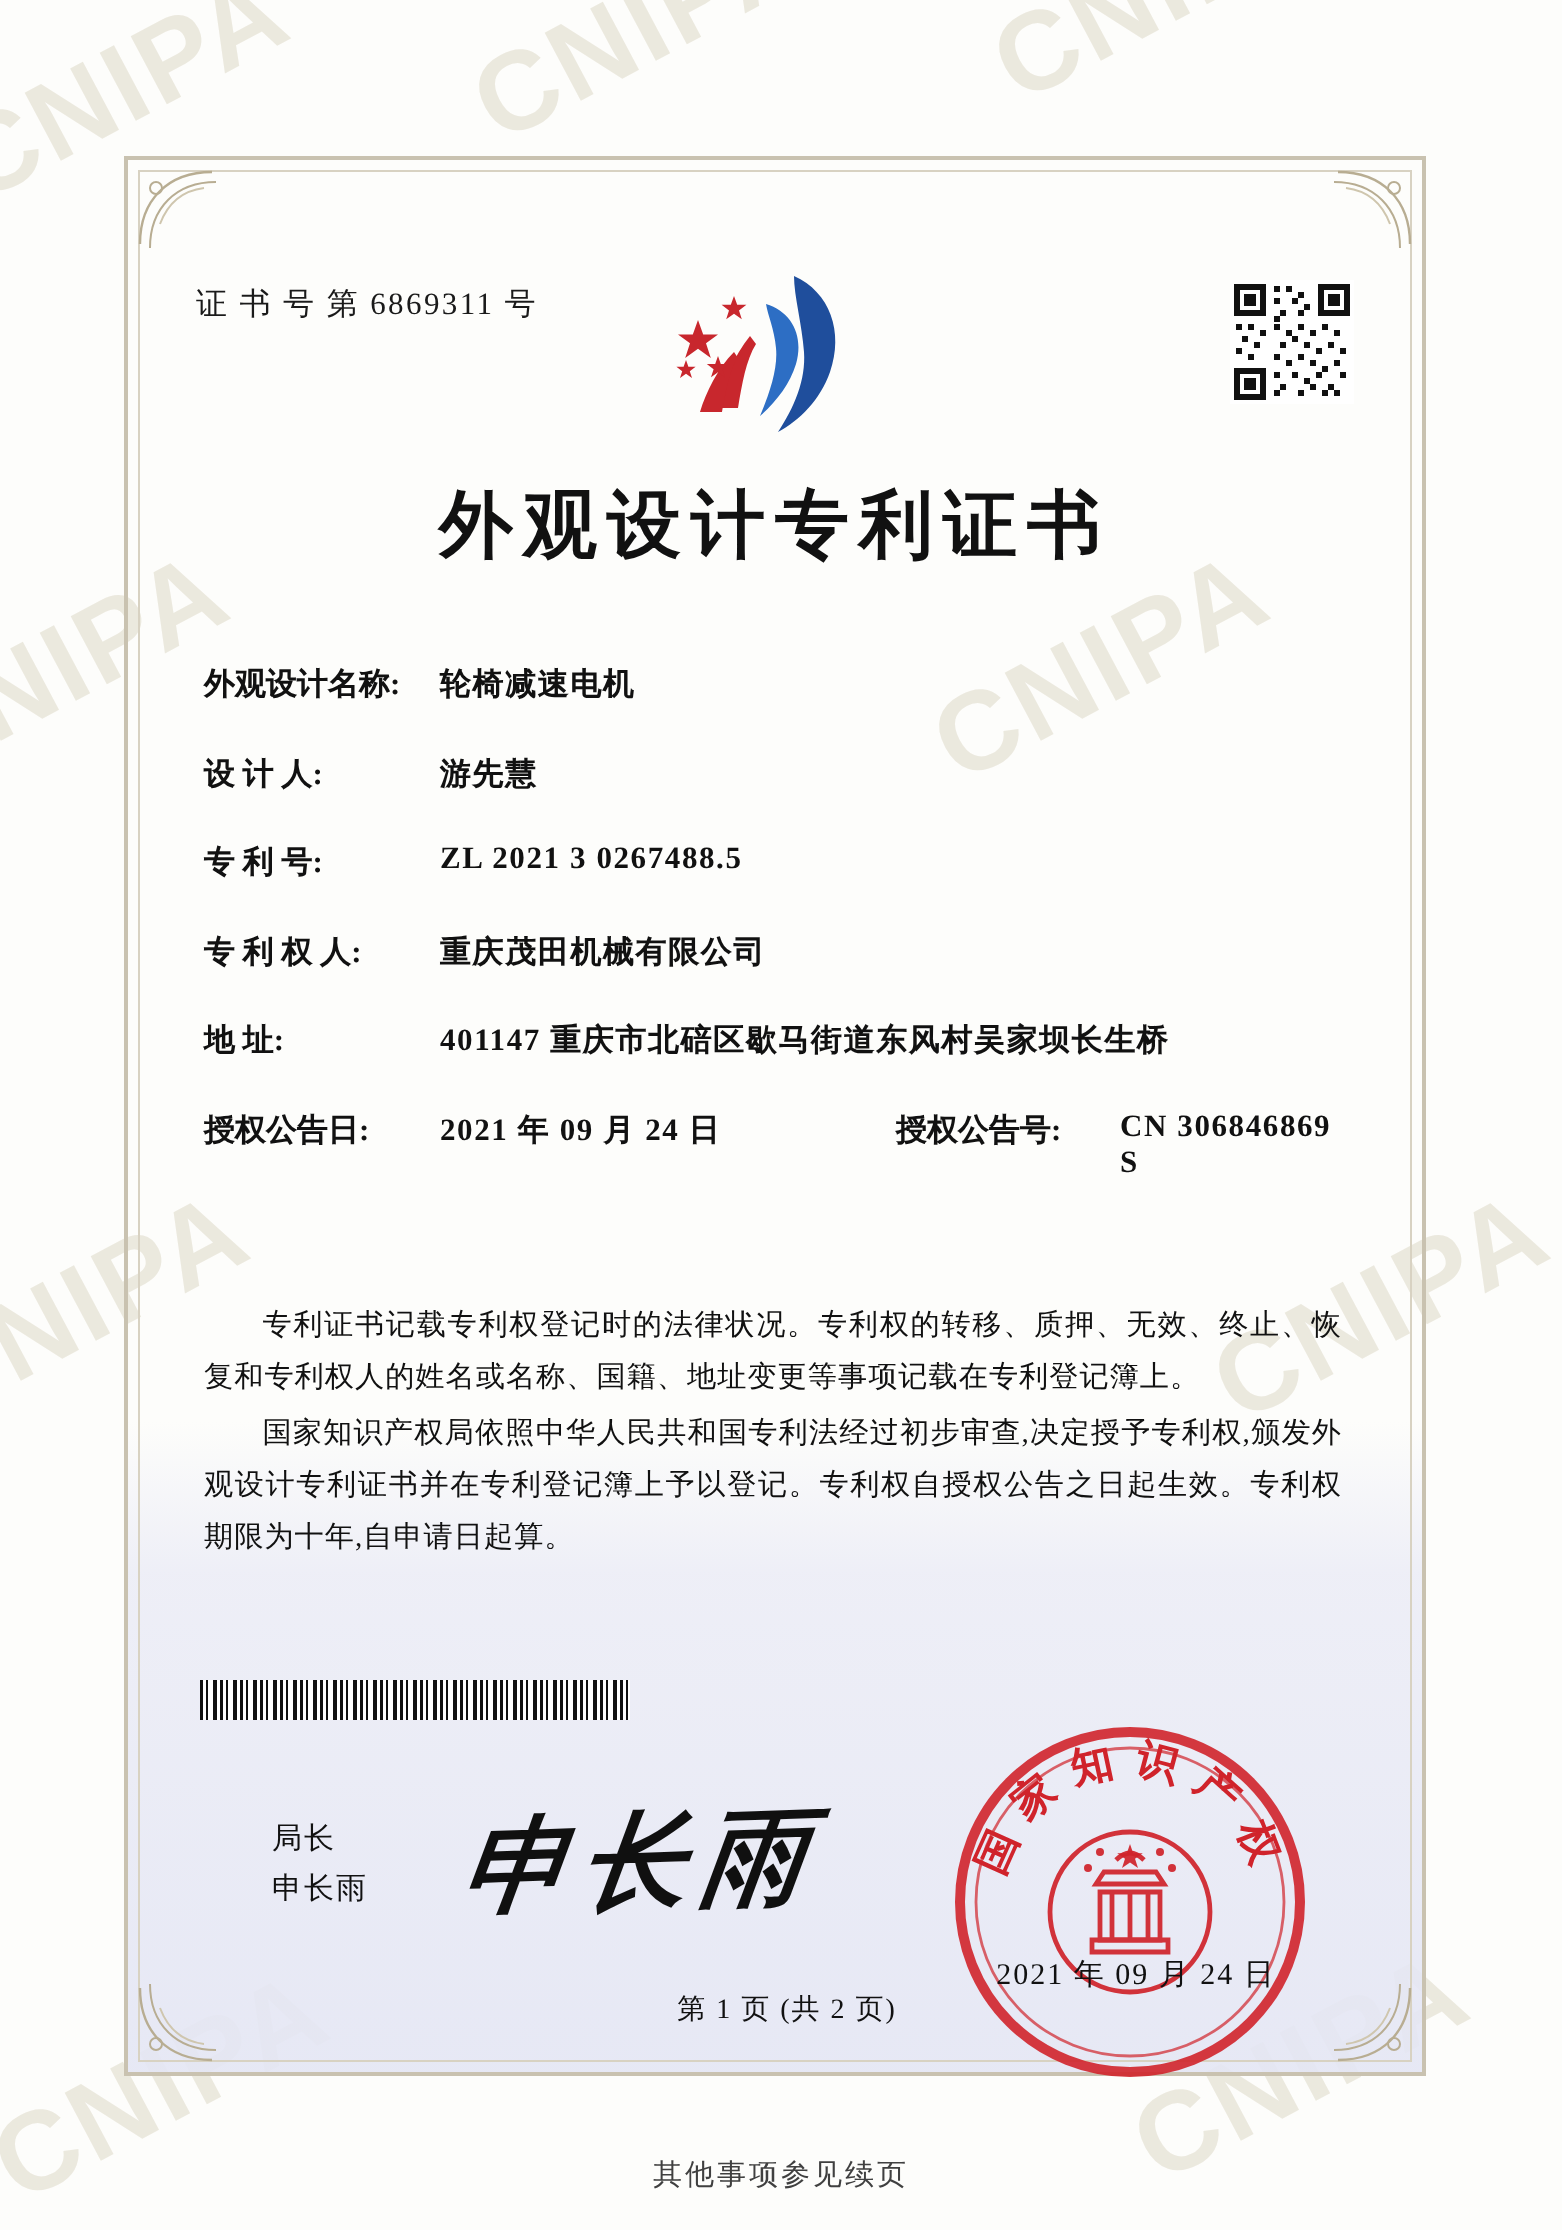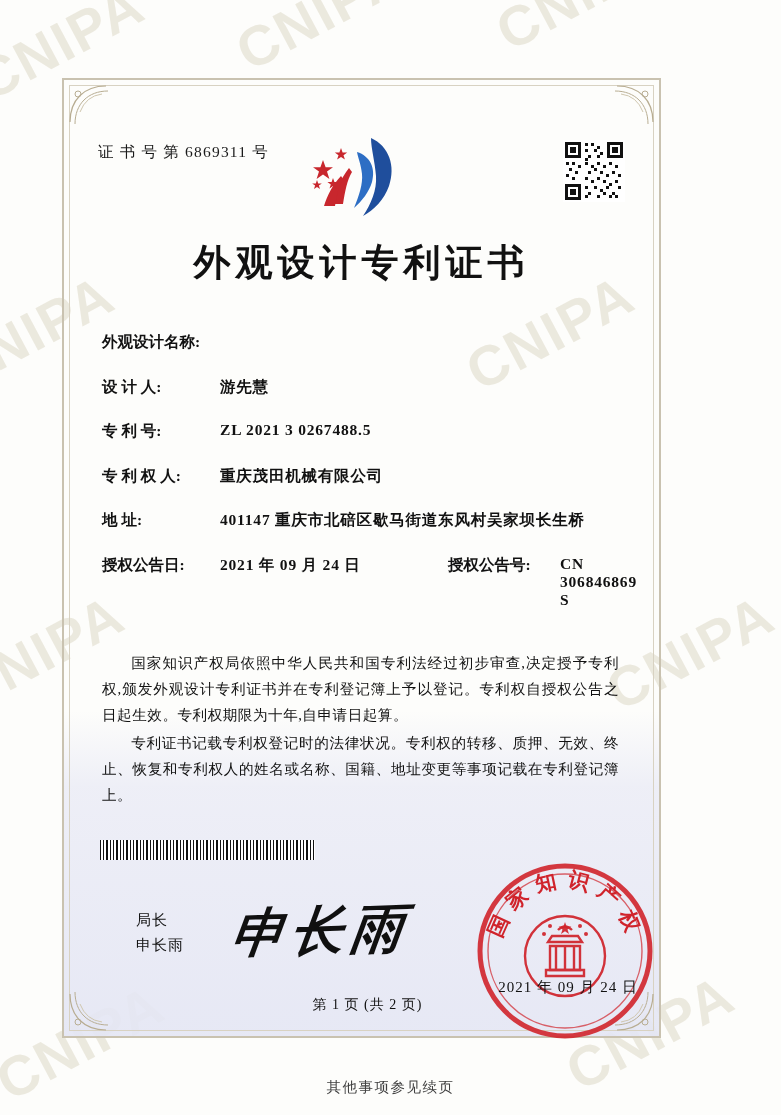--- a/index.html
+++ b/index.html
@@ -37,21 +37,21 @@
     opacity: .85;
     transform: rotate(-28deg);
     white-space: nowrap;
     letter-spacing: 2px;
   }
 
   .cert-border {
     position: absolute;
     left: 62px;
     top: 78px;
-    width: 599px;
+    width: 651px;
     height: 960px;
     border: 2px solid #c9c2b0;
     box-sizing: border-box;
     background: linear-gradient(to bottom, rgba(255,255,255,0) 0%, rgba(255,255,255,0) 66%, rgba(235,236,246,.85) 74%, rgba(228,230,244,.9) 100%);
   }
   .cert-border:before {
     content: "";
     position: absolute;
     inset: 5px;
     border: 1px solid #d8d2c2;
@@ -370,20 +370,21 @@
         </g>
       </svg>
     </div>
 
     <div class="title">外观设计专利证书</div>
 
     <div class="fields">
 
       <div class="field-row">
         <div class="field-label">外观设计名称:</div>
+        <div class="field-value">轮椅减速电机</div>
       </div>
 
       <div class="field-row">
         <div class="field-label">设  计  人:</div>
         <div class="field-value">游先慧</div>
       </div>
 
       <div class="field-row">
         <div class="field-label">专  利  号:</div>
         <div class="field-value">ZL 2021 3 0267488.5</div>
@@ -403,22 +404,22 @@
       <div class="field-row dual">
         <div class="field-label">授权公告日:</div>
         <div class="field-value">2021 年 09 月 24 日</div>
         <div class="field-label2">授权公告号:</div>
         <div class="field-value2">CN 306846869 S</div>
       </div>
 
     </div>
 
     <div class="paras">
+      <p>专利证书记载专利权登记时的法律状况。专利权的转移、质押、无效、终止、恢复和专利权人的姓名或名称、国籍、地址变更等事项记载在专利登记簿上。</p>
       <p>国家知识产权局依照中华人民共和国专利法经过初步审查,决定授予专利权,颁发外观设计专利证书并在专利登记簿上予以登记。专利权自授权公告之日起生效。专利权期限为十年,自申请日起算。</p>
-      <p>专利证书记载专利权登记时的法律状况。专利权的转移、质押、无效、终止、恢复和专利权人的姓名或名称、国籍、地址变更等事项记载在专利登记簿上。</p>
     </div>
 
     <div class="barcode"></div>
 
     <div class="sig-title">
       <div>局长</div>
       <div>申长雨</div>
     </div>
     <div class="sig-script">申长雨</div>
 

